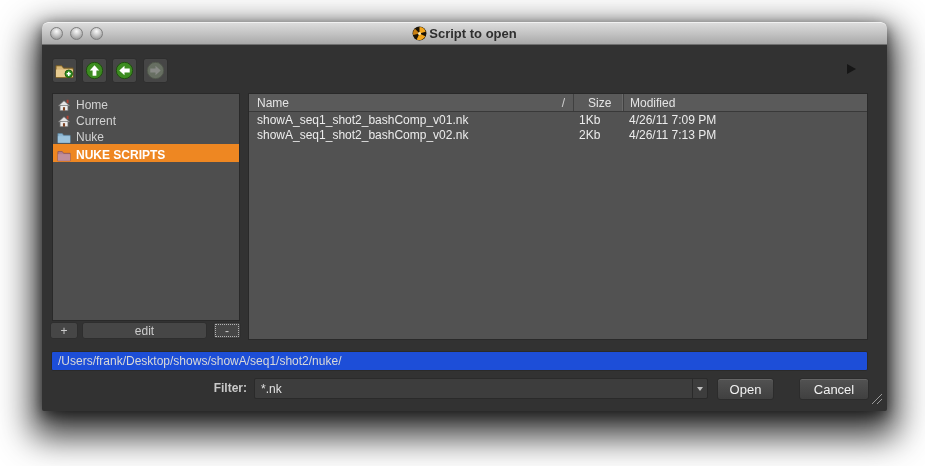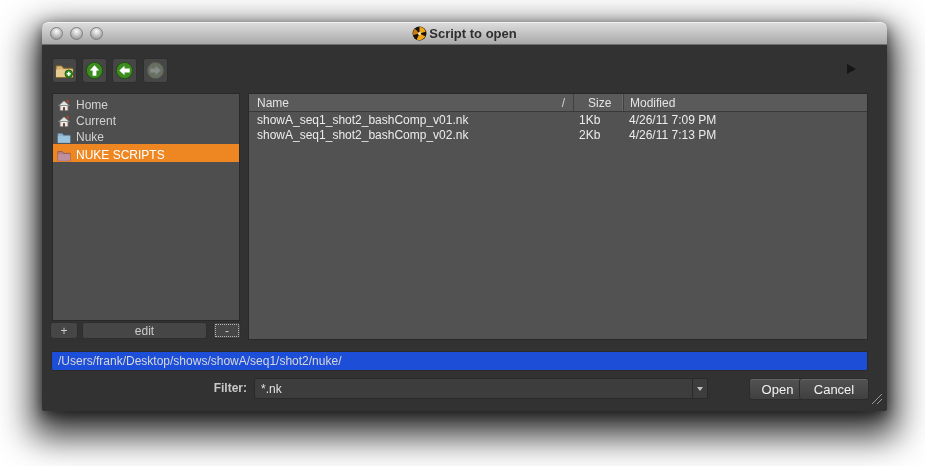--- a/index.html
+++ b/index.html
@@ -41,21 +41,21 @@
     border-left:9px solid #161616; border-top:5px solid transparent; border-bottom:5px solid transparent;
   }
 
   
   .sidebar {
     position:absolute; left:10px; top:71px; width:188px; height:228px;
     background:#4e4e4e; border:1px solid #292929; padding-top:2px;
   }
   .side-item { height:16px; display:flex; align-items:flex-end; gap:5px;
     padding-left:4px; font-size:12px; color:#d2d2d2; white-space:nowrap; }
-  .side-item.selected { background:#EE8722; color:#ffffff; font-weight:normal; height:18px; }
+  .side-item.selected { background:#EE8722; color:#ffffff; font-weight:bold; height:18px; }
   .side-item svg { flex:0 0 auto; }
 
   .side-btn {
     position:absolute; top:300px; height:17px; background:#464646;
     border:1px solid #2e2e2e; border-radius:3px; color:#cccccc; font-size:12px;
     display:flex; align-items:center; justify-content:center;
   }
   .sb-add{left:8px; width:28px;} .sb-edit{left:40px; width:125px;}
   .sb-remove{left:171px; width:28px; outline:1px dotted #b5b5b5; outline-offset:-3px;}
 
@@ -95,21 +95,21 @@
     display:flex; align-items:center; justify-content:center; }
   .combo-arrow::after { content:""; border-top:4px solid #c0c0c0;
     border-left:3.5px solid transparent; border-right:3.5px solid transparent; }
 
   .action-btn {
     position:absolute; top:356px; height:22px; border-radius:3px;
     background:linear-gradient(#525252,#404040); border:1px solid #2c2c2c;
     box-shadow:inset 0 1px 0 #656565;
     color:#f2f2f2; font-size:13px; display:flex; align-items:center; justify-content:center;
   }
-  .btn-open{left:707px; width:57px;} .btn-cancel{left:757px; width:70px;}
+  .btn-open{left:675px; width:57px;} .btn-cancel{left:757px; width:70px;}
 
   .resize-grip { position:absolute; right:4px; bottom:2px; }
 </style>
 </head>
 <body>
 
 <div class="window">
 
   <div class="titlebar">
     <div class="traffic t1"></div>

